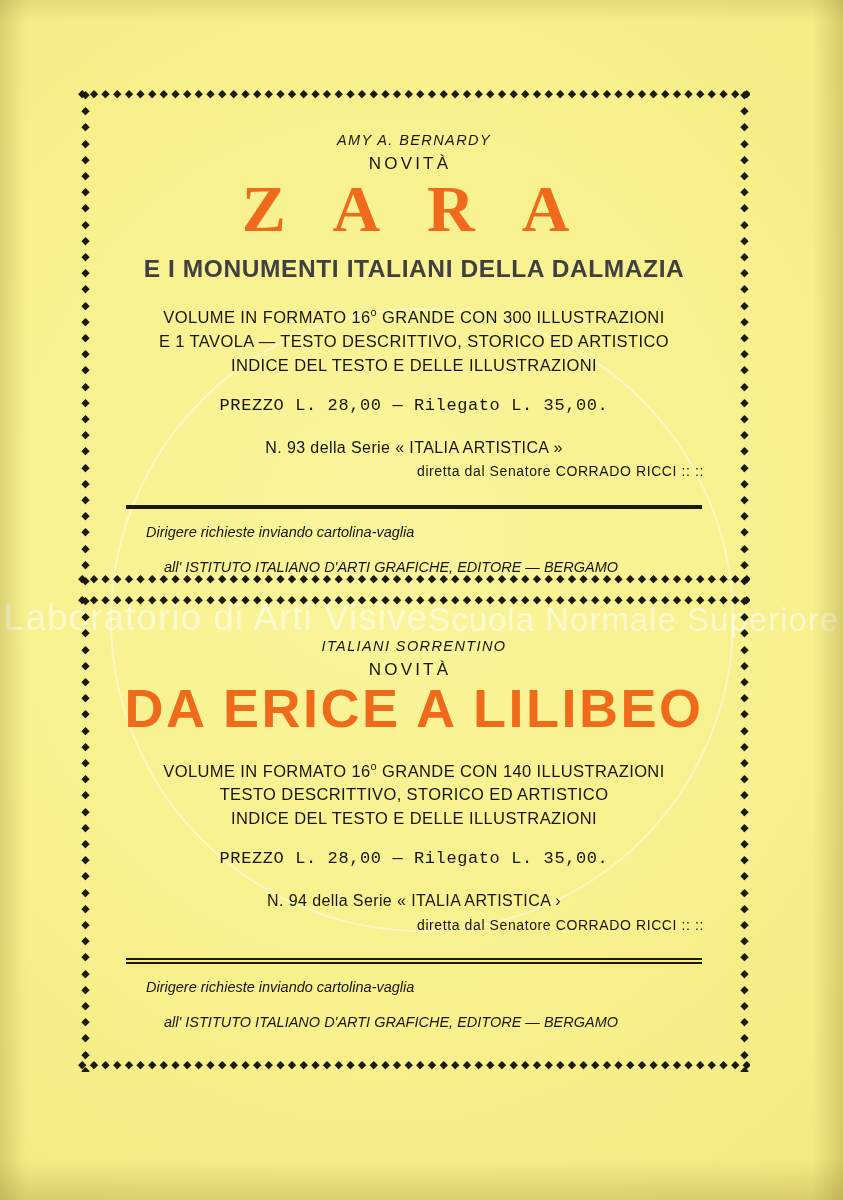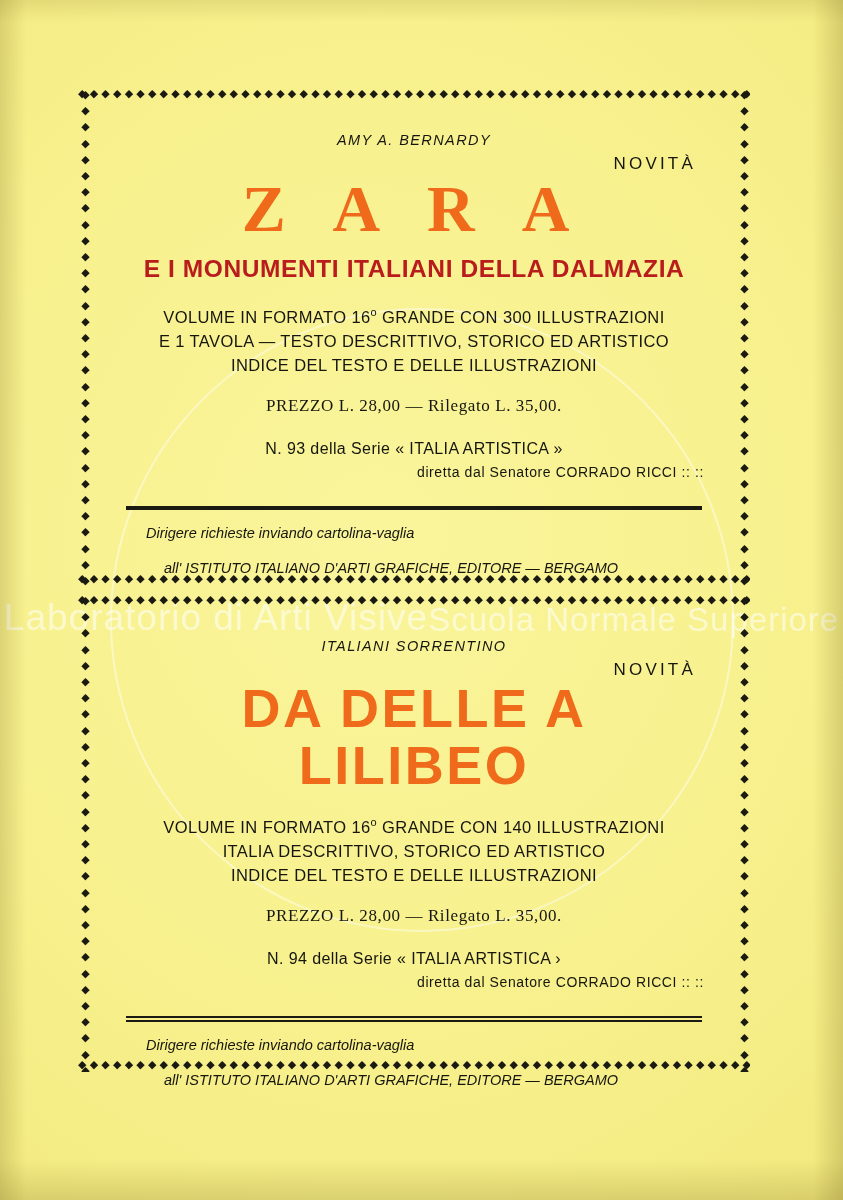--- a/index.html
+++ b/index.html
@@ -124,58 +124,58 @@
   .author {
     font-size: 14.5px;
     letter-spacing: 1.4px;
     margin-top: 16px;
     margin-bottom: 2px;
     font-style: italic;
   }
   .novita {
     font-size: 17px;
     letter-spacing: 3.2px;
-    text-align: right;
+    text-align: center;
     padding-right: 8px;
     margin-top: 6px;
   }
   .title-main {
     color: #ef6a1b;
     font-weight: bold;
     font-size: 66px;
     letter-spacing: 17px;
     line-height: 1.05;
     font-family: "Liberation Serif", serif;
   }
   .title-main.wide {
     font-size: 54px;
     letter-spacing: 2.5px;
     font-family: "Liberation Sans", sans-serif;
     font-weight: bold;
   }
   .subtitle {
-    color: #b91c1c;
+    color: #404040;
     font-weight: bold;
     font-size: 24.5px;
     letter-spacing: 0.6px;
     margin-top: 12px;
     font-family: "Liberation Sans", sans-serif;
   }
   .desc {
     margin-top: 22px;
     font-size: 16.5px;
     letter-spacing: 0.4px;
     line-height: 1.45;
   }
   .desc .sup { font-size: 11px; vertical-align: super; }
   .price {
     margin-top: 18px;
     font-size: 17px;
     letter-spacing: 0.6px;
-    font-family: Liberation Serif, serif;
+    font-family: Liberation Mono, monospace;
   }
   .serie {
     margin-top: 20px;
     font-size: 16px;
     letter-spacing: 0.4px;
     line-height: 1.6;
   }
   .smallcaps { font-size: 14px; letter-spacing: 0.6px; text-align: right; }
   .rule {
     height: 3px;
@@ -242,24 +242,24 @@
 
   <div class="ad-box second">
     <div class="diamond-edge diamond-top">◆◆◆◆◆◆◆◆◆◆◆◆◆◆◆◆◆◆◆◆◆◆◆◆◆◆◆◆◆◆◆◆◆◆◆◆◆◆◆◆◆◆◆◆◆◆◆◆◆◆◆◆◆◆◆◆◆◆◆◆◆◆◆◆◆◆◆◆◆◆◆◆◆◆◆◆◆◆◆◆◆</div>
     <div class="diamond-edge diamond-bottom">◆◆◆◆◆◆◆◆◆◆◆◆◆◆◆◆◆◆◆◆◆◆◆◆◆◆◆◆◆◆◆◆◆◆◆◆◆◆◆◆◆◆◆◆◆◆◆◆◆◆◆◆◆◆◆◆◆◆◆◆◆◆◆◆◆◆◆◆◆◆◆◆◆◆◆◆◆◆◆◆◆</div>
     <div class="diamond-edge diamond-left">◆◆◆◆◆◆◆◆◆◆◆◆◆◆◆◆◆◆◆◆◆◆◆◆◆◆◆◆◆◆◆◆◆◆◆◆◆◆◆◆◆◆◆◆◆◆◆◆◆◆◆◆◆◆◆◆◆◆◆◆◆</div>
     <div class="diamond-edge diamond-right">◆◆◆◆◆◆◆◆◆◆◆◆◆◆◆◆◆◆◆◆◆◆◆◆◆◆◆◆◆◆◆◆◆◆◆◆◆◆◆◆◆◆◆◆◆◆◆◆◆◆◆◆◆◆◆◆◆◆◆◆◆</div>
 
     <div class="ad-inner">
       <div class="author">ITALIANI SORRENTINO</div>
       <div class="novita">NOVITÀ</div>
-      <div class="title-main wide">DA DELLE A LILIBEO</div>
+      <div class="title-main wide">DA ERICE A LILIBEO</div>
       <div class="desc">
         <div><span>VOLUME IN FORMATO 16</span><span class="sup">o</span><span> GRANDE CON 140 ILLUSTRAZIONI</span></div>
-        <div>ITALIA DESCRITTIVO, STORICO ED ARTISTICO</div>
+        <div>TESTO DESCRITTIVO, STORICO ED ARTISTICO</div>
         <div>INDICE DEL TESTO E DELLE ILLUSTRAZIONI</div>
       </div>
       <div class="price">PREZZO L. 28,00  —  Rilegato L. 35,00.</div>
       <div class="serie">
         <div>N. 94 della Serie « ITALIA ARTISTICA ›</div>
         <div class="smallcaps">diretta dal Senatore CORRADO RICCI  ::   ::</div>
       </div>
       <div class="rule double"></div>
       <div class="footer">
         <div>Dirigere richieste inviando cartolina-vaglia</div>

